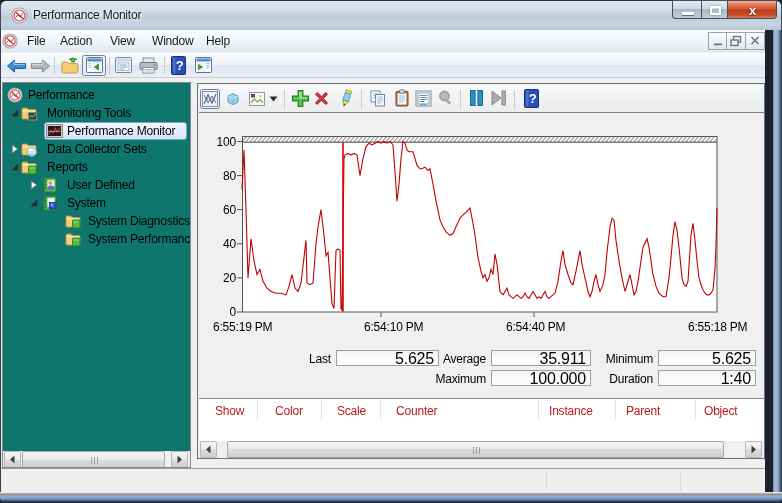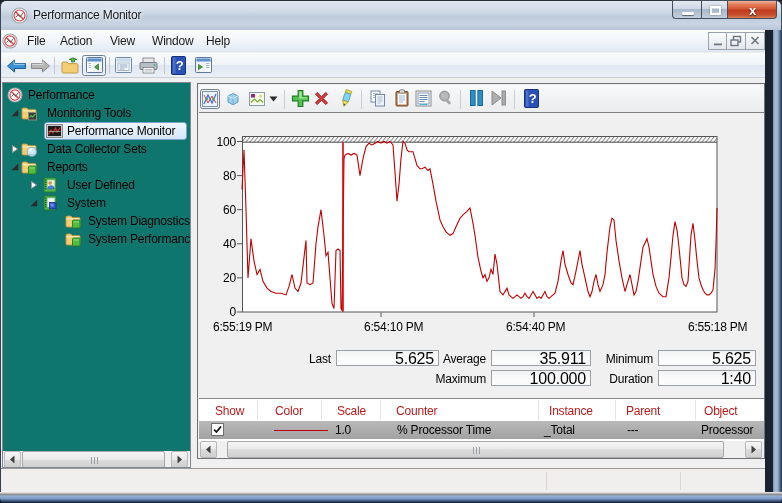--- a/index.html
+++ b/index.html
@@ -433,31 +433,20 @@
     <div class="abs" style="left:340px;top:316px;width:1px;height:20px;background:#e4e4e4;"></div>
     <div class="abs" style="left:417px;top:316px;width:1px;height:20px;background:#e4e4e4;"></div>
     <div class="abs" style="left:497px;top:316px;width:1px;height:20px;background:#e4e4e4;"></div>
     <div class="th" style="left:17px;top:320px;">Show</div>
     <div class="th" style="left:77px;top:320px;">Color</div>
     <div class="th" style="left:139px;top:320px;">Scale</div>
     <div class="th" style="left:198px;top:320px;">Counter</div>
     <div class="th" style="left:351px;top:320px;">Instance</div>
     <div class="th" style="left:428px;top:320px;">Parent</div>
     <div class="th" style="left:506px;top:320px;">Object</div>
-    <div id="tblrow">
-      <div class="abs" style="left:12px;top:2px;width:13px;height:13px;background:#fff;border:1px solid #707070;"><svg width="11" height="11" viewBox="0 0 11 11">
-            <path d="M2 5.5 L4.4 8 L9 2.5" stroke="#111" stroke-width="1.8" fill="none"></path>
-          </svg></div>
-      <div class="abs" style="left:75px;top:9px;width:54px;height:1.4px;background:#c00000;"></div>
-      <div class="td" style="left:136px;top:2px;">1.0</div>
-      <div class="td" style="left:198px;top:2px;">% Processor Time</div>
-      <div class="td" style="left:345px;top:2px;">_Total</div>
-      <div class="td" style="left:428px;top:2px;">---</div>
-      <div class="td" style="left:502px;top:2px;">Processor</div>
-    </div>
     <div id="tblscroll" class="hscroll" style="left:1px;top:357px;width:566px;height:17px;">
       <div class="sbtn" style="left:1px;">
           <svg width="15" height="15" style="display:block">
             <path d="M9.5 3.5 L5 7.5 L9.5 11.5 Z" fill="#404040"></path>
           </svg>
         </div>
       <div class="sthumb" style="left:28px;width:497px;">
           <div class="sgrip" style="left:245px;"></div>
         </div>
       <div class="sbtn" style="left:546px;">

